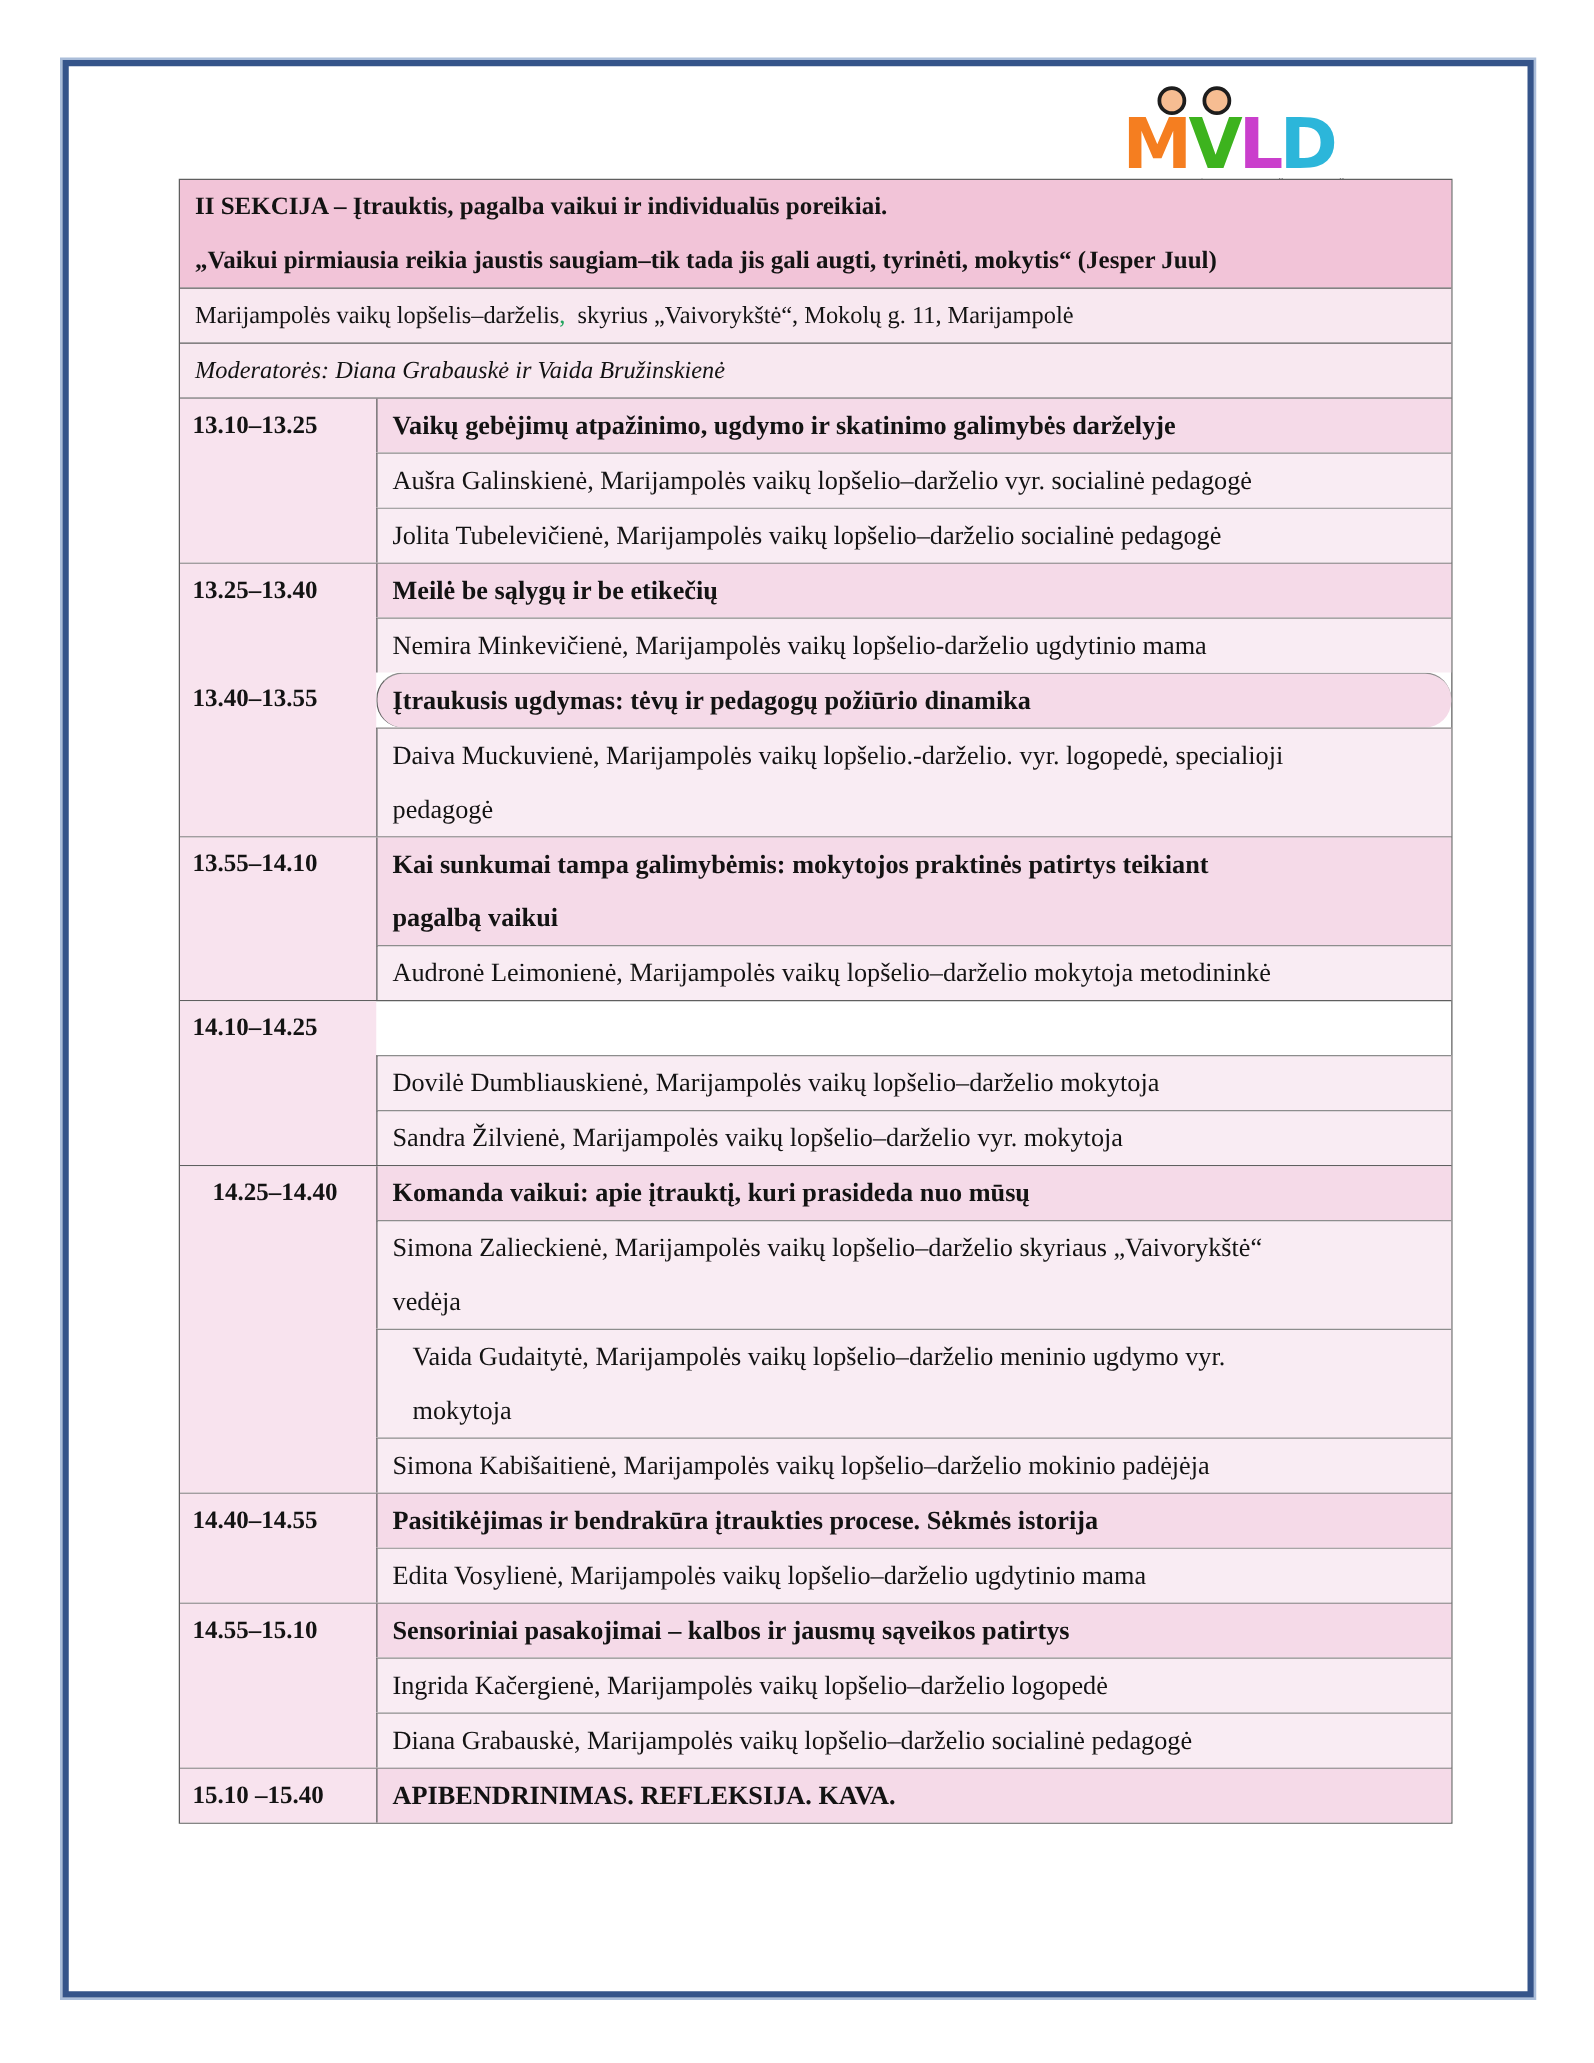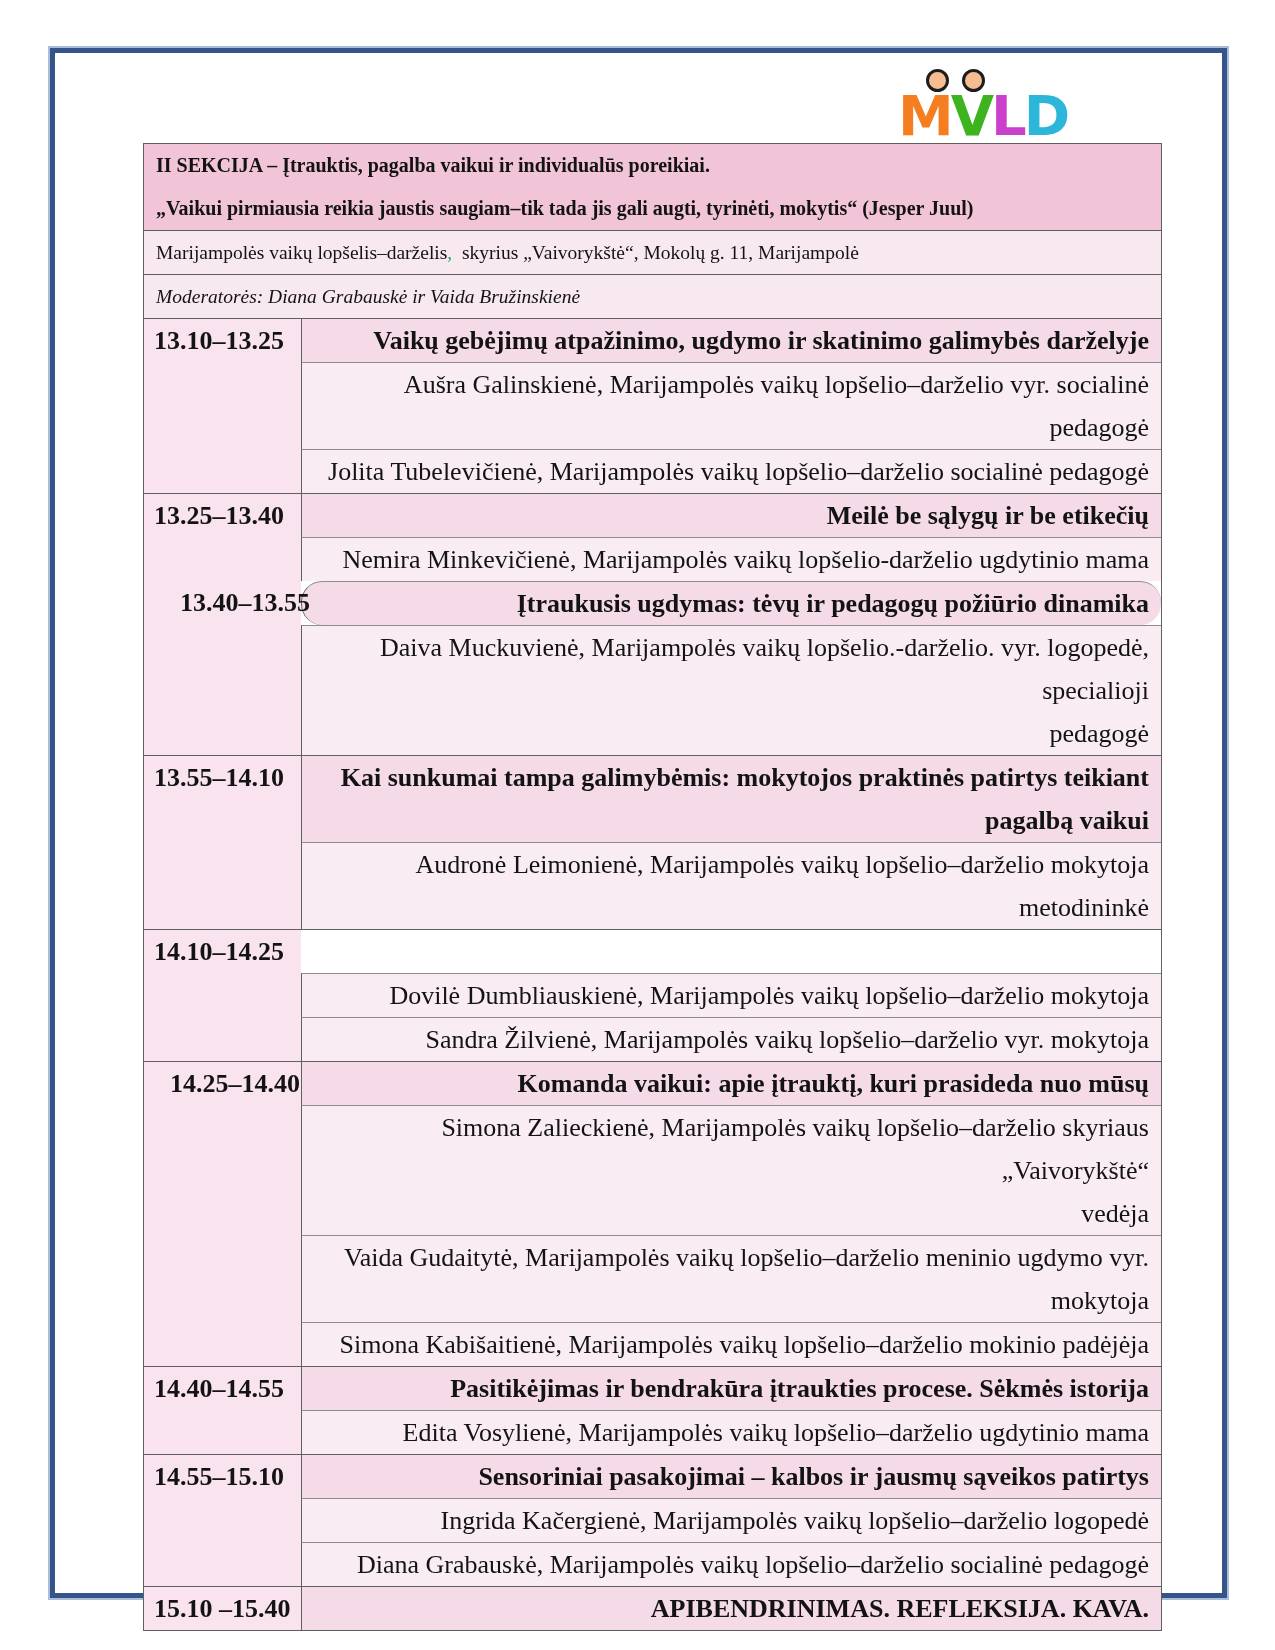--- a/index.html
+++ b/index.html
@@ -35,23 +35,23 @@
   }
   .row { padding:0 12px; line-height:43px; font-size:19.5px; }
   .row.header { background:#f2c4d8; font-weight:bold; font-size:20px; }
   .row.header div { white-space:nowrap; }
   .row.location { background:#f8e8f0; border-top:1px solid #5f5f5f; }
   .row.moderators { background:#f8e8f0; border-top:1px solid #5f5f5f; font-style:italic; }
   .green-comma { color:#21a45d; }
   .group { display:grid; grid-template-columns:157px 1fr; border-top:1px solid #5f5f5f; }
   .time-underlay { background:#f8e3ee; }
   .time { font-weight:bold; padding:0 6px 0 10px; line-height:43px;
-          font-size:26px; z-index:1; white-space:nowrap; }
-  .cell { padding:0 12px; line-height:43px; font-size:26px;
-          border-left:1px solid #5f5f5f; white-space:pre-line;text-align:right; }
+          font-size:20px; z-index:1; white-space:nowrap; }
+  .cell { padding:0 12px; line-height:43px; font-size:21px;
+          border-left:1px solid #5f5f5f; white-space:pre-line; }
   .cell.title { background:#f5dae8; font-weight:bold; }
   .cell.person { background:#f9ecf3; }
   .cell.bt { border-top:1px solid #8d8d8d; }
 </style>
 </head>
 <body>
 
 <div class="frame">
 
   <div class="logo">
@@ -85,21 +85,21 @@
           <div class="time" style="grid-area: 1 / 1;">13.10–13.25</div>
           <div class="cell title" style="grid-area: 1 / 2;">Vaikų gebėjimų atpažinimo, ugdymo ir skatinimo galimybės darželyje</div>
           <div class="cell person bt" style="grid-area: 3 / 2;">Jolita Tubelevičienė, Marijampolės vaikų lopšelio–darželio socialinė pedagogė</div>
           <div class="cell person bt" style="grid-area: 2 / 2;">Aušra Galinskienė, Marijampolės vaikų lopšelio–darželio vyr. socialinė pedagogė</div>
         </div>
         <div class="group">
           <div class="time-underlay" style="grid-area: 1 / 1 / 5 / 2;"></div>
           <div class="time" style="grid-area: 1 / 1;">13.25–13.40</div>
           <div class="cell title" style="grid-area: 1 / 2;">Meilė be sąlygų ir be etikečių</div>
           <div class="cell person bt" style="grid-area: 2 / 2;">Nemira Minkevičienė, Marijampolės vaikų lopšelio-darželio ugdytinio mama</div>
-          <div class="time" style="grid-area: 3 / 1; margin-left: 26px;">13.40–13.55</div>
+          <div class="time" style="grid-area: 3 / 1;">13.40–13.55</div>
           <div class="cell title bt" style="grid-area: 3 / 2; border-radius: 21px;">Įtraukusis ugdymas: tėvų ir pedagogų požiūrio dinamika</div>
           <div class="cell person bt" style="grid-area: 4 / 2;">Daiva Muckuvienė, Marijampolės vaikų lopšelio.-darželio. vyr. logopedė, specialioji
 pedagogė</div>
         </div>
         <div class="group">
           <div class="time-underlay" style="grid-area: 1 / 1 / 3 / 2;"></div>
           <div class="time" style="grid-area: 1 / 1;">13.55–14.10</div>
           <div class="cell title" style="grid-area: 1 / 2;">Kai sunkumai tampa galimybėmis: mokytojos praktinės patirtys teikiant
 pagalbą vaikui</div>
           <div class="cell person bt" style="grid-area: 2 / 2;">Audronė Leimonienė, Marijampolės vaikų lopšelio–darželio mokytoja metodininkė</div>

